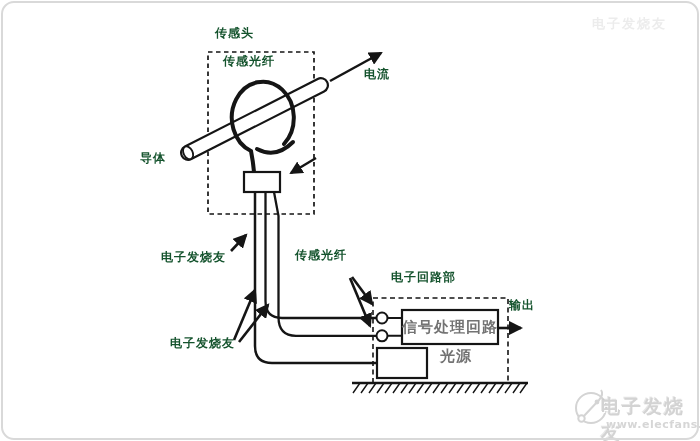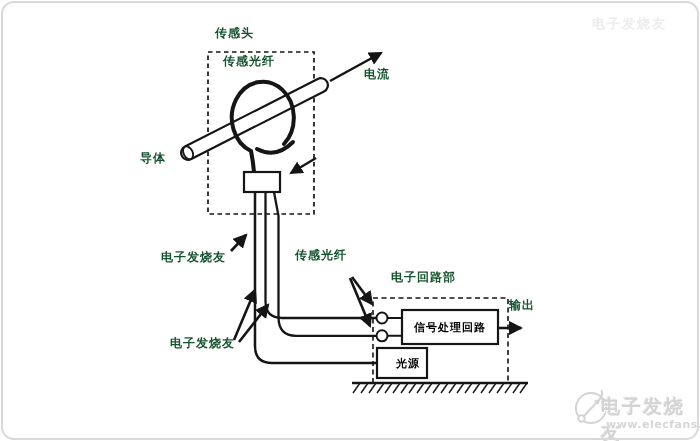--- a/index.html
+++ b/index.html
@@ -11,21 +11,21 @@
     position:absolute;left:1px;top:1px;right:1px;bottom:1px;
     border:2px solid #d9d9d9;border-radius:13px;pointer-events:none;z-index:50;
   }
   svg{position:absolute;left:0;top:0;}
   .lbl{
     position:absolute;font-weight:700;color:#14532d;font-size:12px;
     letter-spacing:1px;white-space:nowrap;line-height:1.1;z-index:10;
   }
   .boxlbl{
     position:absolute;display:flex;align-items:center;justify-content:center;
-    font-weight:700;color:#000000;font-size:11px;letter-spacing:1px;z-index:10;
+    font-weight:700;color:#737373;font-size:15px;letter-spacing:1px;z-index:10;
   }
   .wm-top{
     position:absolute;left:592px;top:15px;font-size:13px;font-weight:700;
     color:rgba(185,185,185,0.28);letter-spacing:2px;z-index:5;
   }
   .wm-name{
     position:absolute;left:601px;top:394px;font-size:19px;font-weight:700;
     color:#d3d3d3;letter-spacing:2px;z-index:5;
     text-shadow:1px 1px 0 #ffffff,-1px -1px 0 rgba(160,160,160,0.25);
   }
@@ -100,20 +100,20 @@
   <div class="lbl" style="left:223px;top:55px;text-align:right;">传感光纤</div>
   <div class="lbl" style="left:140px;top:104px;margin-top:48px;">导体</div>
   <div class="lbl" style="left:364px;top:68px;">电流</div>
   <div class="lbl" style="left:161px;top:251px;">电子发烧友</div>
   <div class="lbl" style="left:295px;top:249px;">传感光纤</div>
   <div class="lbl" style="left:391px;top:271px;">电子回路部</div>
   <div class="lbl" style="left:170px;top:337px;">电子发烧友</div>
   <div class="lbl" style="left:509px;top:299px;">输出</div>
 
   <div class="boxlbl" style="left:402px;top:310px;width:96px;height:34px;">信号处理回路</div>
-  <div class="boxlbl" style="left:377px;top:348px;width:62px;height:30px;">光源</div>
+  <div class="boxlbl" style="left:377px;top:341px;width:62px;height:30px;padding-left:48px;">光源</div>
 
   <div class="wm-top">电子发烧友</div>
   <div class="wm-name">电子发烧友</div>
   <div class="wm-url">www.elecfans.com</div>
 
   <div id="frame"></div>
 </div>
 
 </body></html>

